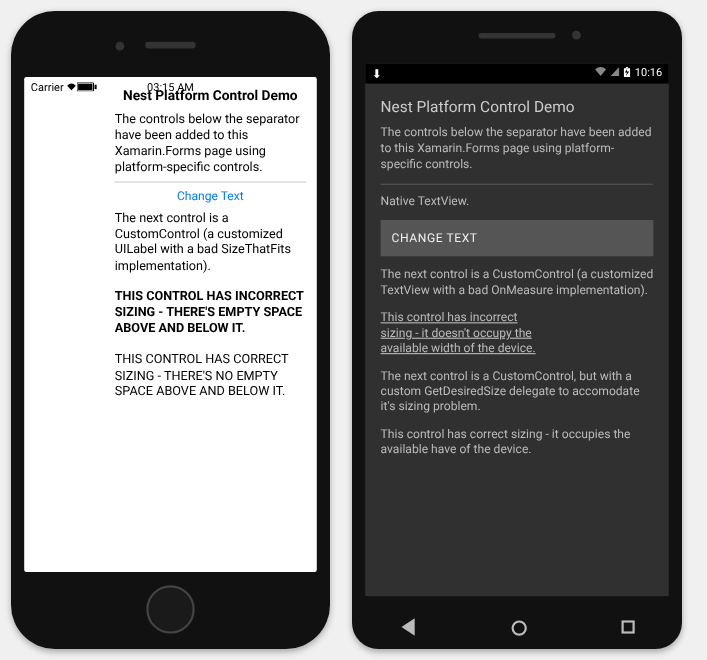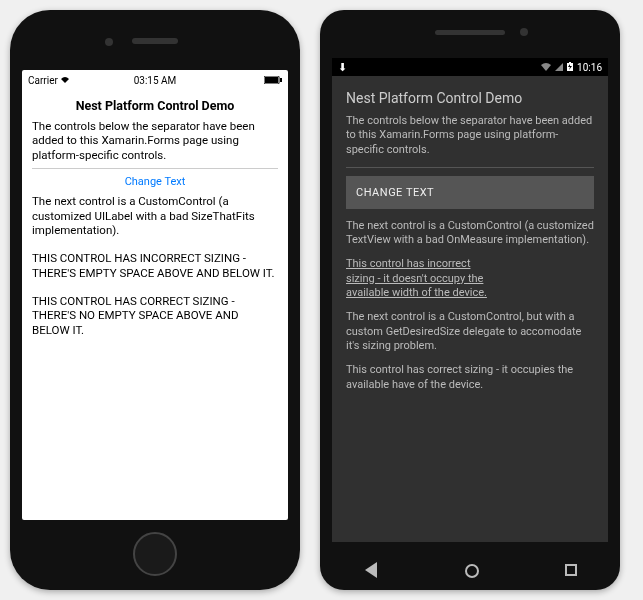--- a/index.html
+++ b/index.html
@@ -40,37 +40,37 @@
       bottom: 14px; left: 50%; transform: translateX(-50%);
       width: 44px; height: 44px;
       border: 2px solid #444; border-radius: 50%;
       background: #1a1a1a;
     }
     .iphone-screen {
       background: #fff;
       height: 100%;
       border-radius: 2px;
       overflow: hidden;
-      display: flex; flex-direction: column;
+      display: flex; flex-direction: row;
     }
     .ios-status {
       height: 18px; font-size: 10px;
       display: flex; align-items: center; justify-content: space-between;
       padding: 2px 6px 0 6px; color: #000;
     }
     .ios-status .center { position: absolute; left: 50%; transform: translateX(-50%); }
     .ios-content {
       flex: 1; padding: 6px 10px; font-size: 11.5px; color: #000;
       overflow: hidden;
     }
     .ios-title { font-weight: bold; text-align: center; margin: 4px 0 6px 0; font-size: 12.5px; }
     .ios-para { margin-bottom: 6px; line-height: 1.25; }
     .ios-sep { border: none; border-top: 1px solid #ccc; margin: 2px 0 6px 0; }
     .ios-link { color: #007aff; text-align: center; font-size: 11px; margin: 6px 0; }
-    .ios-caps { font-weight: normal; margin: 14px 0; }
+    .ios-caps { font-weight: bold; margin: 14px 0; }
     .wifi-icon { display:inline-block; }
 
     
     .android-frame {
       width: 300px;
       height: 580px;
       background: #111;
       border-radius: 24px;
       padding: 48px 12px 48px 12px;
       position: relative;
@@ -182,20 +182,21 @@
               <path d="M3 2 L1 5 L3 5 L2 8 L5 4 L3 4 Z" fill="#000"></path>
             </svg>
         </span>
         <span>10:16</span>
       </span>
     </div>
     <div class="android-content">
       <div class="and-title">Nest Platform Control Demo</div>
       <div class="and-para">The controls below the separator have been added to this Xamarin.Forms page using platform-specific controls.</div>
       <hr class="and-sep">
+      <div class="and-para">Native TextView.</div>
       <div class="and-button">CHANGE TEXT</div>
       <div class="and-para">The next control is a CustomControl (a customized TextView with a bad OnMeasure implementation).</div>
       <div class="and-para and-narrow">This control has incorrect sizing - it doesn't occupy the available width of the device.</div>
       <div class="and-para">The next control is a CustomControl, but with a custom GetDesiredSize delegate to accomodate it's sizing problem.</div>
       <div class="and-para">This control has correct sizing - it occupies the available have of the device.</div>
     </div>
   </div>
   <div class="android-nav">
     <span class="tri-icon"></span>
     <span class="circ-icon"></span>

